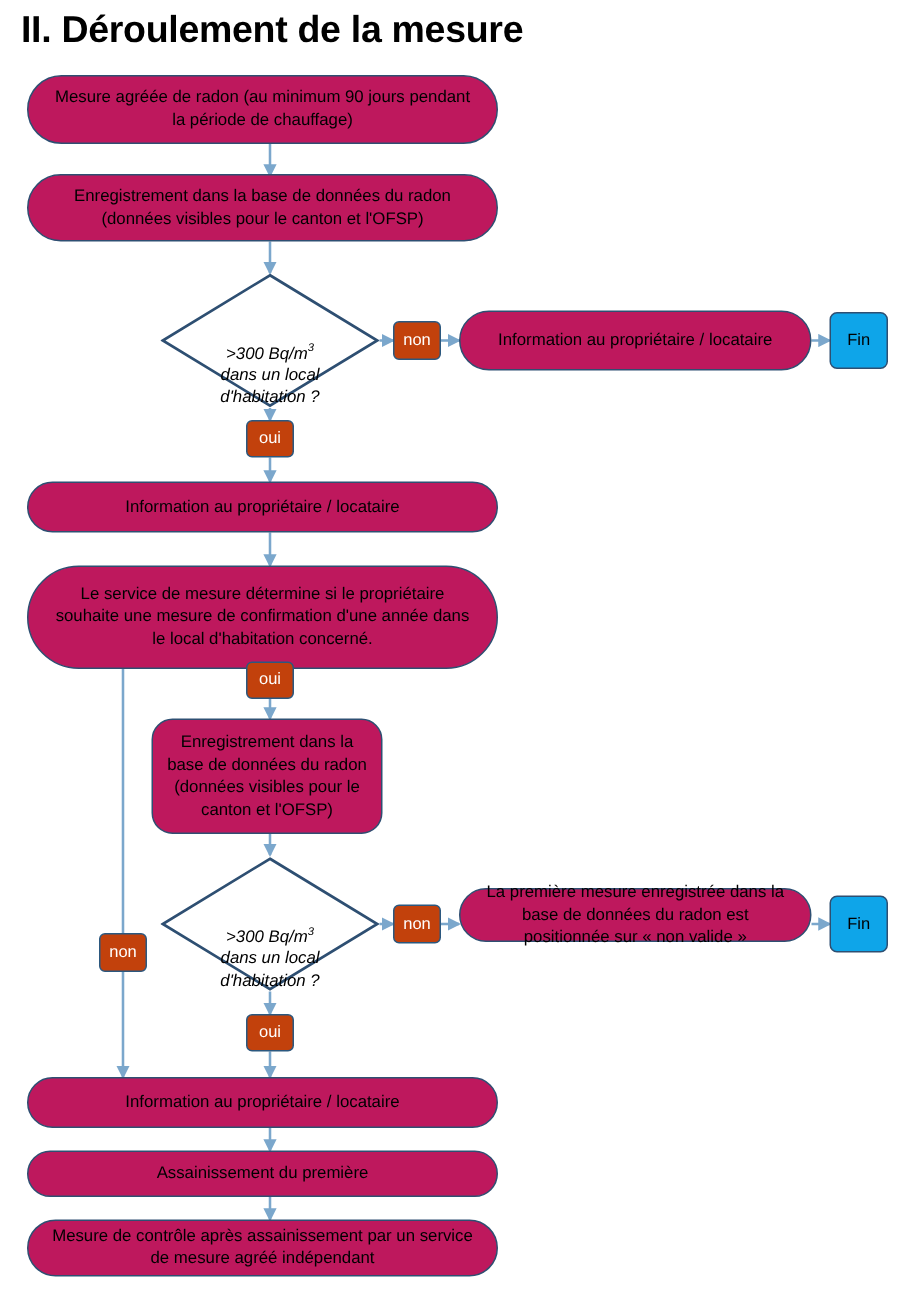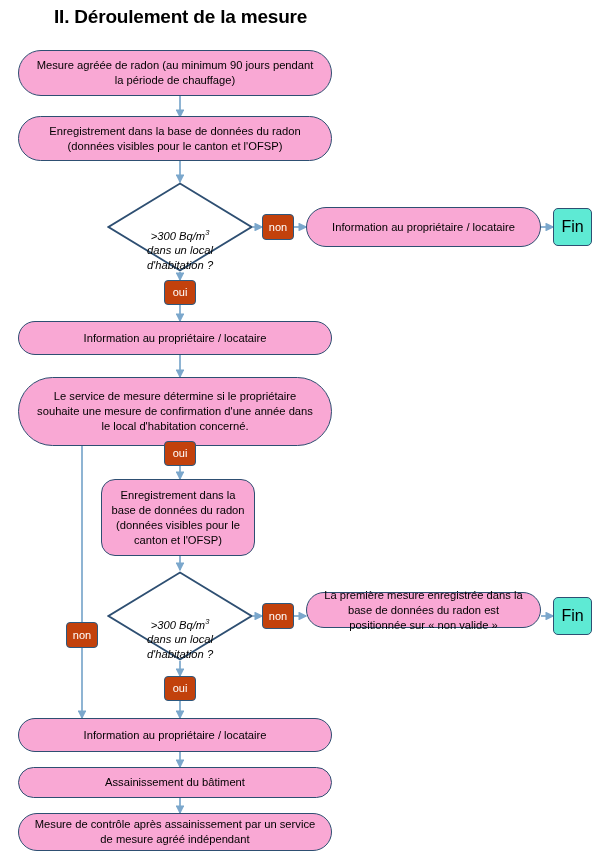--- a/index.html
+++ b/index.html
@@ -12,26 +12,25 @@
     height: 868px;
     position: relative;
     font-family: "Liberation Sans", sans-serif;
     overflow: hidden;
   }
 
   #page-title {
     position: absolute;
     left: 14px;
     top: 6px;
-    font-size: 19px;
+    font-size: 25px;
     font-weight: bold;
     color: #000000;
     letter-spacing: -0.2px;
     white-space: nowrap;
-    margin-left: 40px;
   }
 
   
   #connectors {
     position: absolute;
     left: 0;
     top: 0;
     width: 605px;
     height: 868px;
     pointer-events: none;
@@ -39,36 +38,36 @@
 
   
   .node {
     position: absolute;
     box-sizing: border-box;
     display: flex;
     align-items: center;
     justify-content: center;
     text-align: center;
     color: #000000;
-    background: #f9a8d4;
+    background: #be185d;
   }
 
   .rounded {
     border: 1.6px solid #2e4f72;
     border-radius: 999px;
     font-size: 11.2px;
     line-height: 15px;
     padding: 2px 14px;
   }
 
   .terminator {
     border: 1.6px solid #2e4f72;
     border-radius: 5px;
-    font-size: 16px;
-    background: #5eead4;
+    font-size: 11px;
+    background: #0ea5e9;
   }
 
   .softbox {
     border: 1.6px solid #2e4f72;
     border-radius: 14px;
     font-size: 11.2px;
     line-height: 15px;
     padding: 2px 8px;
   }
 
@@ -223,15 +222,15 @@
 <div class="node rounded" style="left:306px; top:592px; width:235px; height:36px;">La première mesure enregistrée dans la base de données du radon est positionnée sur « non valide »</div>
 
 <div class="node terminator" style="left:553px; top:597px; width:39px; height:38px;">Fin</div>
 
 <div class="edge-label" style="left:164px; top:676px; width:32px; height:25px;">oui</div>
 
 <div class="edge-label" style="left:66px; top:622px; width:32px; height:26px;">non</div>
 
 <div class="node rounded" style="left:18px; top:718px; width:314px; height:34px;">Information au propriétaire / locataire</div>
 
-<div class="node rounded" style="left:18px; top:767px; width:314px; height:31px;">Assainissement du bâtiment</div>
+<div class="node rounded" style="left:18px; top:767px; width:314px; height:31px;">Assainissement du première</div>
 
 <div class="node rounded" style="left:18px; top:813px; width:314px; height:38px;">Mesure de contrôle après assainissement par un service de mesure agréé indépendant</div>
 
 </body></html>

